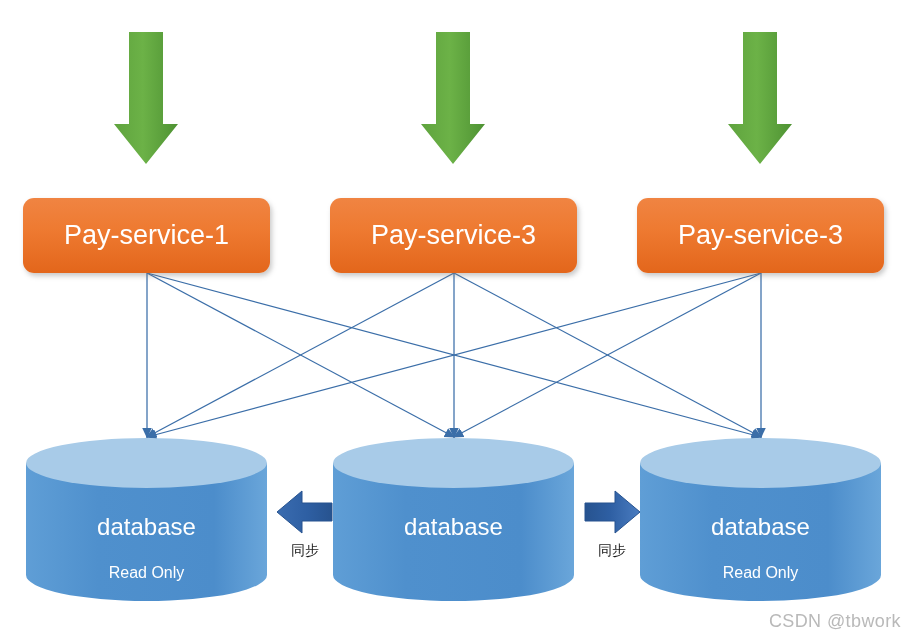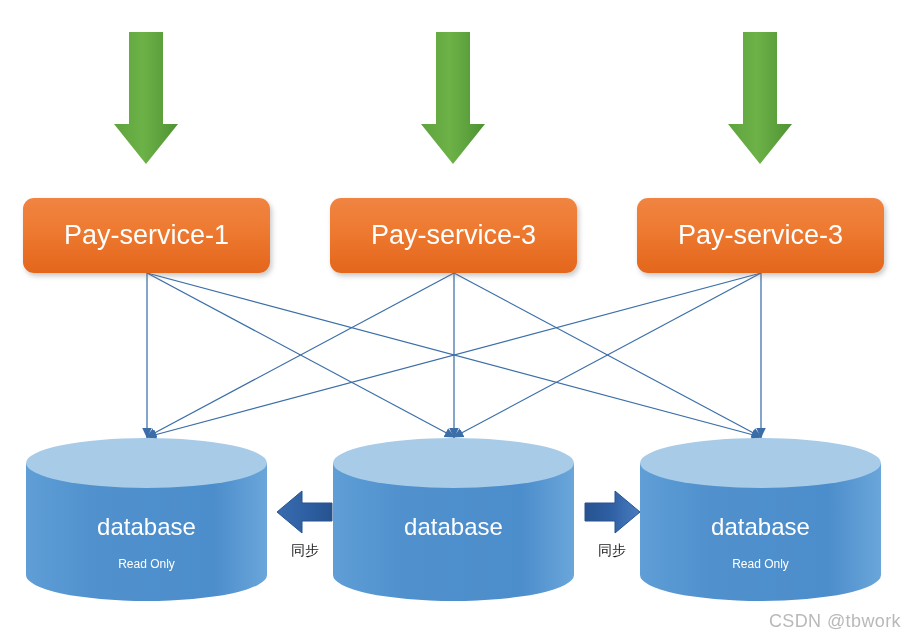--- a/index.html
+++ b/index.html
@@ -67,22 +67,22 @@
     width: 247px;
     text-align: center;
     color: #ffffff;
     pointer-events: none;
   }
   .db-title {
     top: 76px;
     font-size: 24px;
   }
   .db-mode {
-    top: 120px;
-    font-size: 12px;
+    top: 127px;
+    font-size: 16px;
   }
   
   .sync-group {
     position: absolute;
     width: 62px;
     height: 98px;
   }
   .sync-label {
     position: absolute;
     left: 0;

